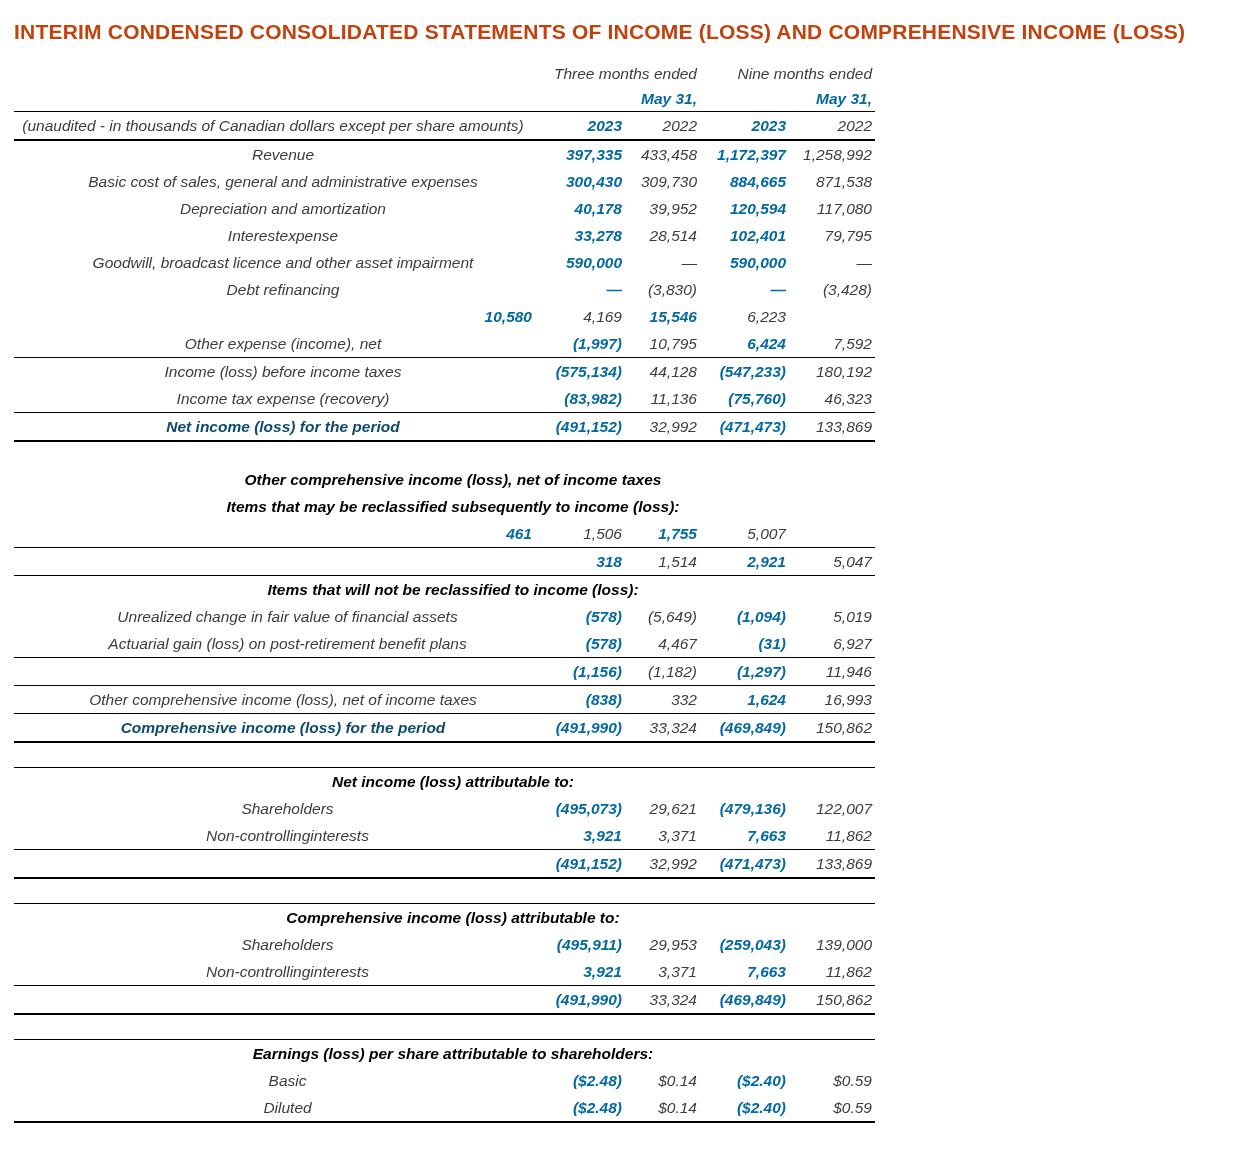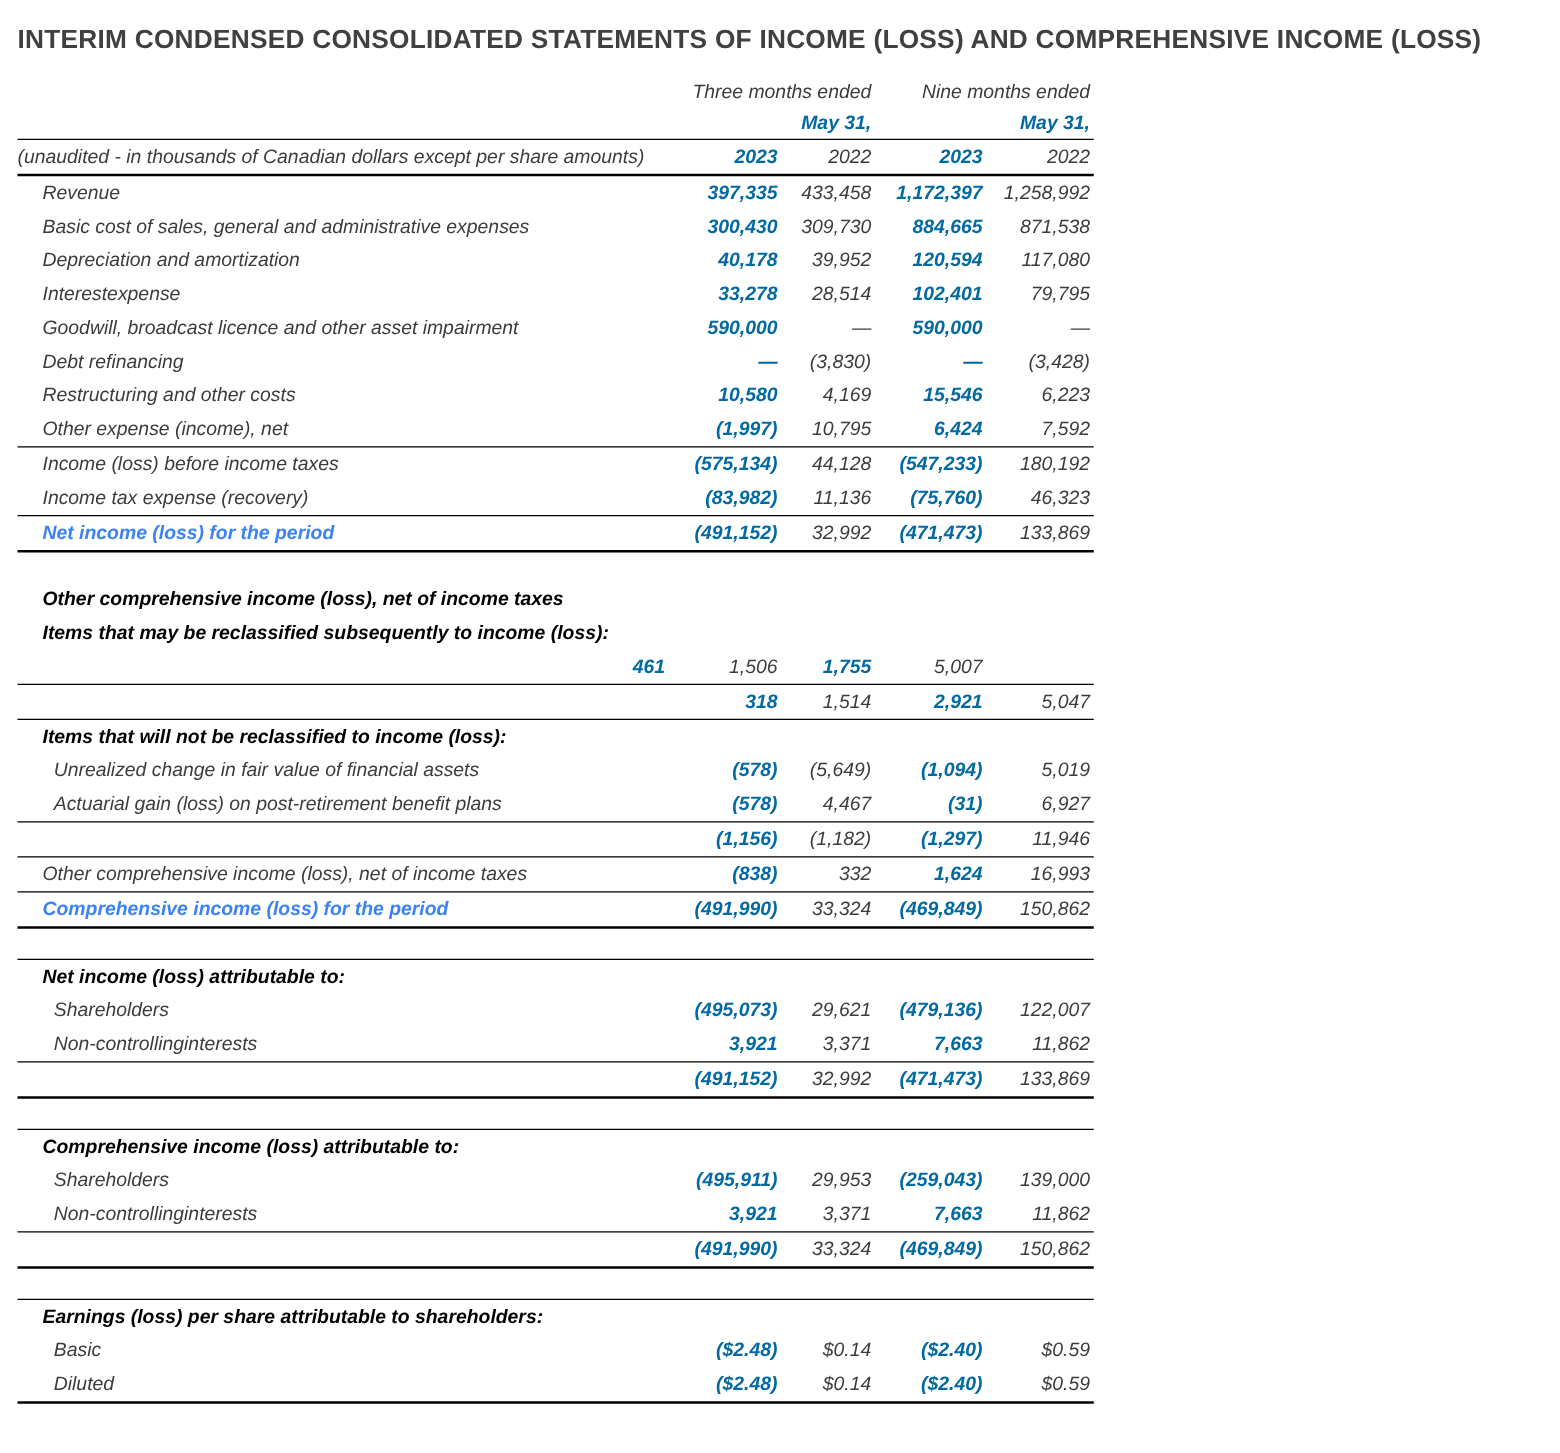--- a/index.html
+++ b/index.html
@@ -12,21 +12,21 @@
   }
   body {
     font-family: "Liberation Sans", sans-serif;
     color: #3c3c3c;
   }
   .page { padding: 14px 8px 0 14px; }
 
   .title {
     font-size: 21px;
     font-weight: bold;
-    color: #404040;
+    color: #c2410c;
     margin: 6px 0 0 0;
     letter-spacing: 0.2px;
     white-space: nowrap;
   }
 
   .fin-table { width: 861px; margin-top: 18px; }
 
   .row {
     display: grid;
     grid-template-columns: 1fr 90px 75px 89px 86px;
@@ -36,27 +36,27 @@
   }
   .row > div {
     font-size: 15.5px;
     line-height: 27px;
     white-space: nowrap;
   }
   .prow > div { line-height: 24px; }
   .drow > div { line-height: 25px; }
   .yrow > div { line-height: 27px; }
 
-  .lbl { text-align: left; padding-left: 20px; }
+  .lbl { text-align: center; padding-left: 20px; }
   .lbl.flush { padding-left: 0; }
   .ind .lbl { padding-left: 29px; }
   .num { text-align: right; }
   .b { font-weight: bold; color: #0369a1; }
   .hd .lbl { font-weight: bold; color: #000000; grid-column: 1 / -1; }
-  .boldlbl .lbl { font-weight: bold; color: #3b82f6; }
+  .boldlbl .lbl { font-weight: bold; color: #0c4a6e; }
 
   .span2a { grid-column: 2 / 4; text-align: right; }
   .span2b { grid-column: 4 / 6; }
 
   .bt  { border-top: 1px solid #000000; }
   .bb  { border-bottom: 1px solid #000000; }
   .bb2 { border-bottom: 2px solid #000000; }
   .gap { height: 24px; }
 </style>
 </head>
@@ -124,21 +124,20 @@
       <div class="num">—</div>
     </div>
     <div class="row">
       <div class="lbl">Debt refinancing</div>
       <div class="num b">—</div>
       <div class="num">(3,830)</div>
       <div class="num b">—</div>
       <div class="num">(3,428)</div>
     </div>
     <div class="row">
-      <div class="lbl">Restructuring and other costs</div>
       <div class="num b">10,580</div>
       <div class="num">4,169</div>
       <div class="num b">15,546</div>
       <div class="num">6,223</div>
     </div>
     <div class="row">
       <div class="lbl">Other expense (income), net</div>
       <div class="num b">(1,997)</div>
       <div class="num">10,795</div>
       <div class="num b">6,424</div>

